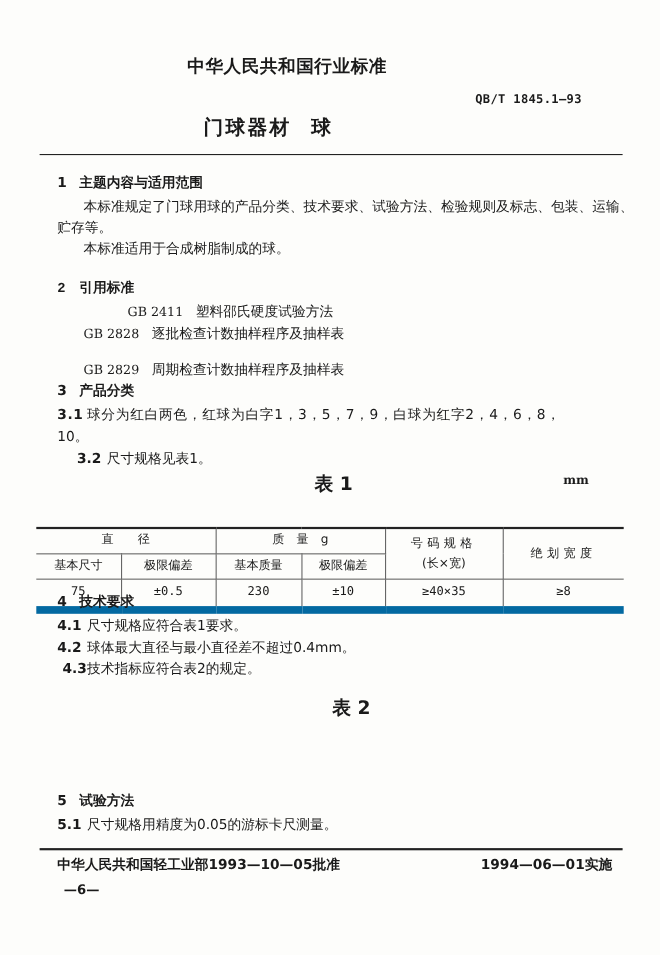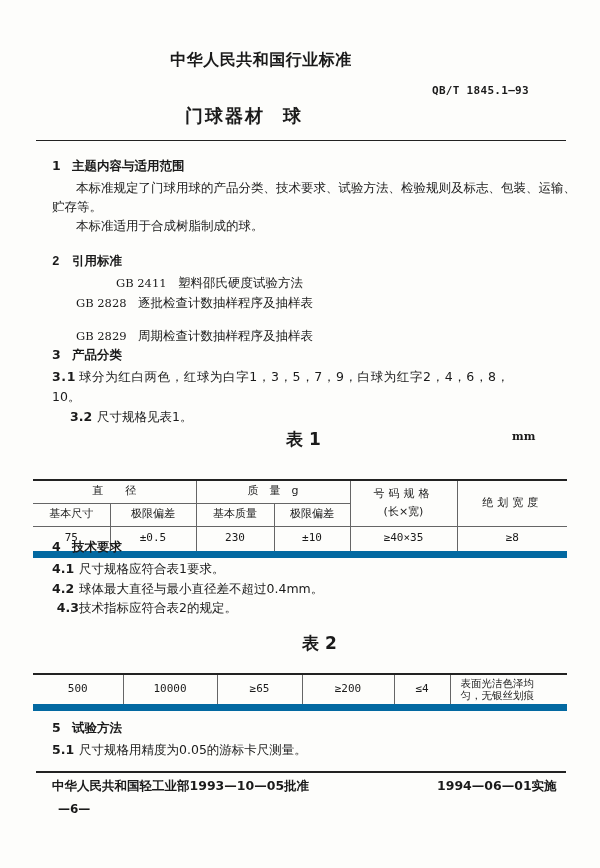--- a/index.html
+++ b/index.html
@@ -132,31 +132,20 @@
 <table class="t" style="left:33px; top:641px; width:534px; font-size:10.5px;">
   <colgroup>
     <col style="width:90px">
       <col style="width:94px">
       <col style="width:85px">
       <col style="width:92px">
       <col style="width:56px">
       <col style="width:117px">
   </colgroup>
   <tbody>
-  <tr style="height:33px;">
-    <td class="num-cell">500</td>
-    <td class="num-cell">10000</td>
-    <td class="num-cell">≥65</td>
-    <td class="num-cell">≥200</td>
-    <td class="num-cell">≤4</td>
-    <td style="text-align:left; padding-left:10px;">
-          <div>表面光洁色泽均</div>
-          <div>匀，无银丝划痕</div>
-        </td>
-  </tr>
 </tbody>
   </table>
 
 <div class="abs h" style="top:720px;">
   <span class="num">5</span><span>试验方法</span>
 </div>
 <div class="abs p para-flush" style="top:742px;">
   <span class="clause-num">5.1</span><span>尺寸规格用精度为0.05的游标卡尺测量。</span>
 </div>
 <div class="rule" style="top:771px; border-top-width:2px;"></div>

